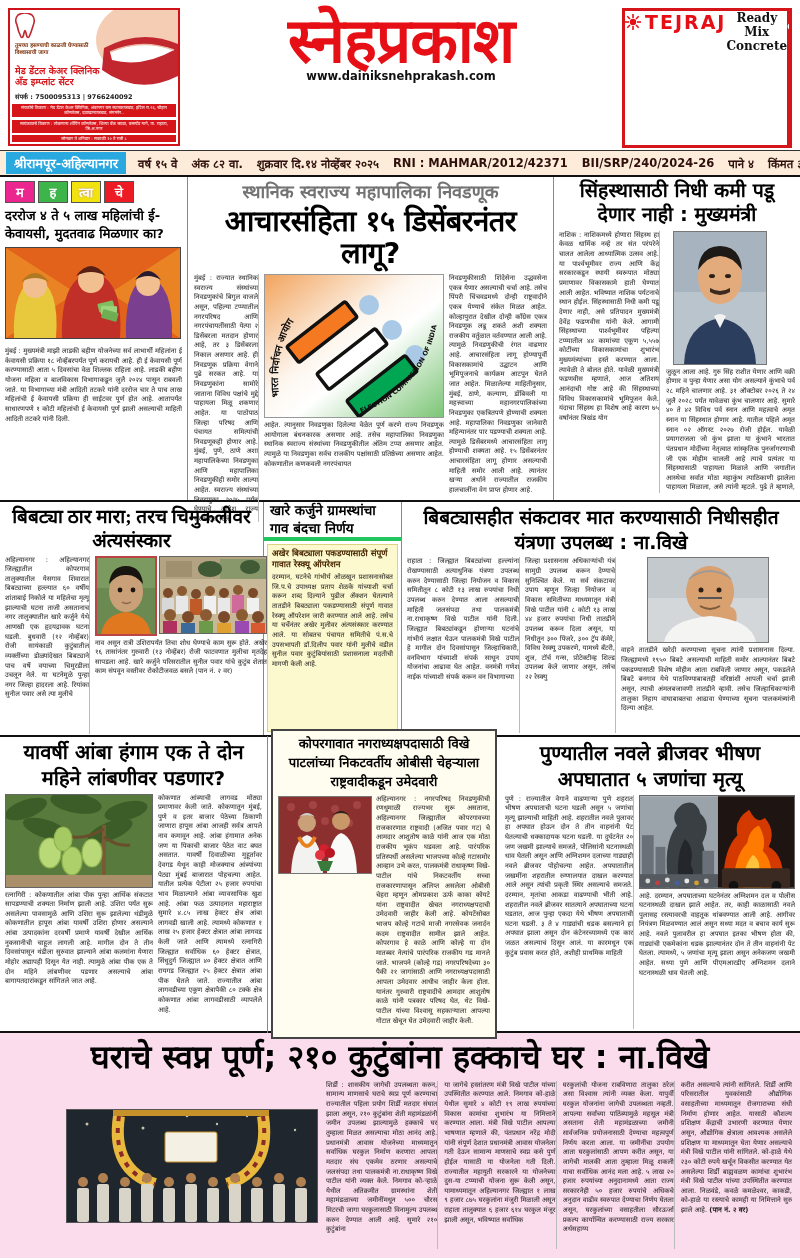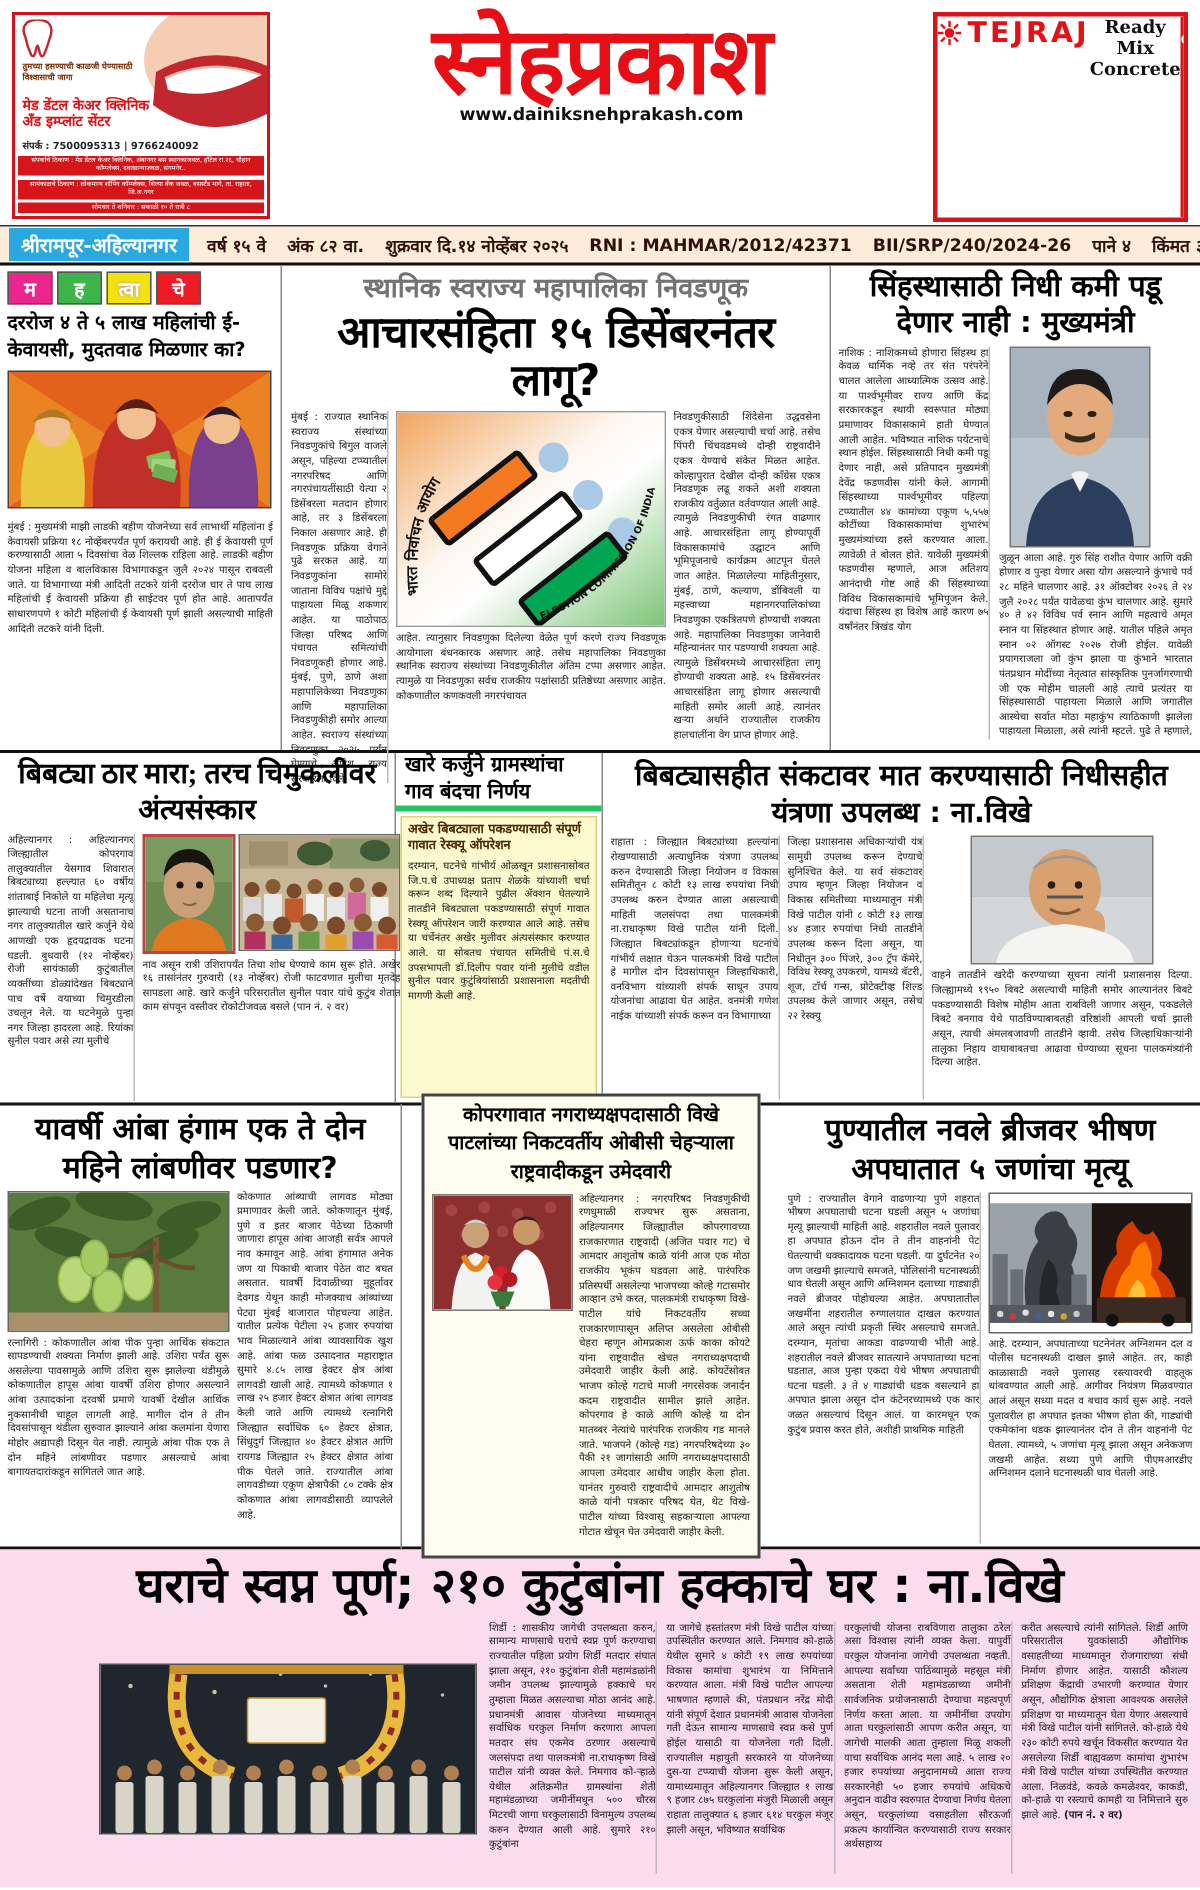--- a/index.html
+++ b/index.html
@@ -86,21 +86,21 @@
   .vk-c3 .bt{flex:1;margin-top:3px;}
   
   .row3{height:296px;border-bottom:2px solid #111;align-items:center;}
   .mango{width:268px;border-right:1px solid #888;padding:3px 5px;box-sizing:border-box;flex:none;}
   .mg-head{font-size:20px;line-height:1.3;margin-bottom:3px;}
   .mg-body{display:flex;gap:5px;height:236px;}
   .mg-left{width:148px;flex:none;display:flex;flex-direction:column;}
   .mg-photo{width:146px;height:92px;border:1px solid #666;flex:none;}
   .mg-left .bt{flex:1;margin-top:3px;}
   .mg-c2{flex:1;height:100%;}
-  .kop{width:226px;box-sizing:border-box;flex:none;border:2px solid #444;background:#fffdf0;margin:2px 13px;padding:4px 5px;overflow:hidden;}
+  .kop{width:226px;box-sizing:border-box;flex:none;border:2px solid #444;background:#fffdf0;margin:2px 3px;padding:4px 5px;overflow:hidden;}
   .kop-head{font-size:13px;line-height:1.45;margin-bottom:3px;}
   .kop-photo{float:left;width:92px;height:76px;border:1px solid #777;margin:1px 4px 2px 0;}
   .kop .bt{height:238px;}
   .pune{flex:1;padding:3px 5px;box-sizing:border-box;}
   .pn-head{font-size:20px;line-height:1.3;margin-bottom:3px;}
   .pn-body{display:flex;gap:5px;height:234px;}
   .pn-c1{width:128px;flex:none;height:100%;}
   .pn-right{flex:1;display:flex;flex-direction:column;}
   .pn-photo{width:100%;height:94px;border:1px solid #666;box-sizing:border-box;flex:none;}
   .pn-right .bt{flex:1;margin-top:3px;}

